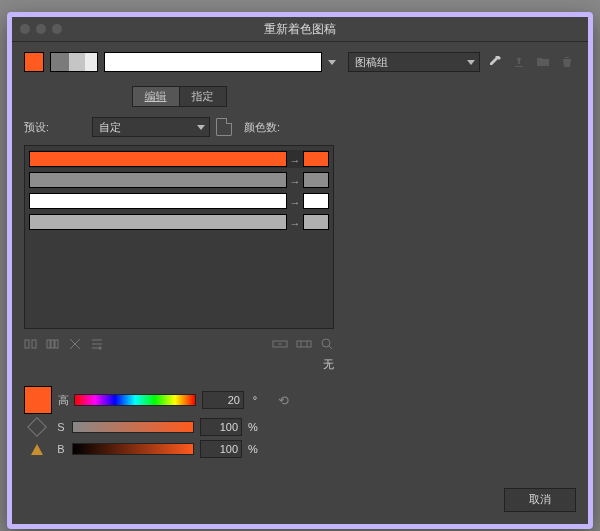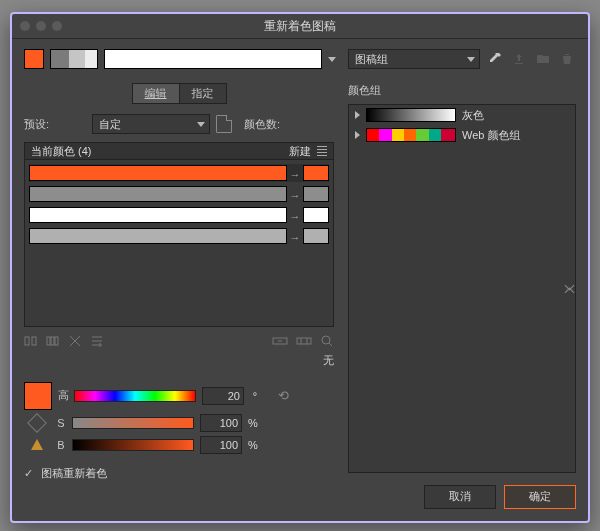--- a/index.html
+++ b/index.html
@@ -1,16 +1,16 @@
 <!DOCTYPE html>
 <html><head>
 <meta charset="utf-8">
 <style>
   html,body{margin:0;padding:0;background:#888;font-family:"Helvetica Neue",Arial,sans-serif;font-size:11px;color:#d8d8d8;}
-  .window{position:relative;margin:12px auto;width:576px;height:507px;background:#434343;border:2px solid #c4b5fd;border-radius:4px;box-shadow:0 8px 24px rgba(0,0,0,.45);}
+  .window{position:relative;margin:12px auto;width:576px;height:507px;background:#434343;border:5px solid #c4b5fd;border-radius:4px;box-shadow:0 8px 24px rgba(0,0,0,.45);}
   .titlebar{height:24px;line-height:24px;text-align:center;color:#d8d8d8;font-size:12px;border-bottom:1px solid #2a2a2a;position:relative;}
   .traffic{position:absolute;left:8px;top:7px;display:flex;gap:6px;}
   .traffic span{width:10px;height:10px;border-radius:50%;background:#5a5a5a;display:inline-block;}
   .body{position:absolute;top:25px;left:0;right:0;bottom:0;padding:10px 12px 28px;}
   .toprow{display:flex;align-items:center;gap:6px;margin-bottom:14px;}
   .swatch-big{width:18px;height:18px;background:#ff5a1f;border:1px solid #000;}
   .gradient-box{width:46px;height:18px;background:linear-gradient(90deg,#7b7b7b 0 40%,#c5c5c5 40% 75%,#ececec 75%);border:1px solid #000;}
   .big-white{flex:1;height:18px;background:#fff;border:1px solid #000;margin-right:4px;}
   .tri-down{width:0;height:0;border-left:4px solid transparent;border-right:4px solid transparent;border-top:5px solid #b8b8b8;margin-left:-4px;}
   .dd{height:18px;background:#3a3a3a;border:1px solid #222;display:flex;align-items:center;padding:0 14px 0 6px;position:relative;min-width:60px;color:#d8d8d8;margin-left:37px;}
@@ -121,31 +121,20 @@
         <div class="row">
           <span class="label">预设:</span>
           <div class="dd" style="min-width:96px">
             <span>自定</span>
             <div class="tri-down"></div>
           </div>
           <div class="doc-icon"></div>
           <span class="label" style="margin-left:6px">颜色数:</span>
         </div>
 
-        <div class="listhead">
-          <span>当前颜色 (4)</span>
-          <span class="spacer"></span>
-          <span>新建</span>
-          <div class="pop">
-              <span></span>
-              <span></span>
-              <span></span>
-              <span></span>
-            </div>
-        </div>
 
         <div class="colorlist" id="colorlist">
             <div class="crow sel">
               <div class="bar" style="background:#ff5a1f"></div>
               <div class="arrow">→</div>
               <div class="chip" style="background:#ff5a1f"></div>
             </div>
             <div class="crow">
               <div class="bar" style="background:#8d8d8d"></div>
               <div class="arrow">→</div>
@@ -219,43 +208,21 @@
             <div style="width:26px;display:flex;justify-content:center">
                 <div class="warn"></div>
               </div>
             <span class="chan">B</span>
             <div class="hslider" style="background:linear-gradient(90deg,#000,#ff5a1f)"></div>
             <input class="inp" value="100" style="">
             <span class="deg">%</span>
           </div>
         </div>
 
-        <div class="check">
-          <span class="chk"></span>
-          <span>图稿重新着色</span>
-        </div>
-      </div>
-
-      <div class="right">
-        <div class="grouphead">颜色组</div>
-        <div class="groups" id="groups">
-          <div class="scrolldot"></div>
-          <div class="scrolldot dn"></div>
-        <div class="gitem">
-              <div class="gtri"></div>
-              <div class="gsw" style="width:88px;background:linear-gradient(90deg,#000,#333,#666,#999,#ccc,#fff)"></div>
-              <span>灰色</span>
-            </div>
-            <div class="gitem">
-              <div class="gtri"></div>
-              <div class="gsw" style="width:88px;background:linear-gradient(90deg,#ff0000 0 14%,#ff00ff 14% 28%,#ffcc00 28% 42%,#ff6600 42% 56%,#66cc33 56% 70%,#00aa88 70% 84%,#cc0033 84% 100%)"></div>
-              <span>Web 颜色组</span>
-            </div>
-          </div>
-      </div>
+      </div>
+
     </div>
 
     <div class="buttons">
       <div class="btn">取消</div>
-      <div class="btn primary">确定</div>
     </div>
   </div>
 </div>
 
 </body></html>

